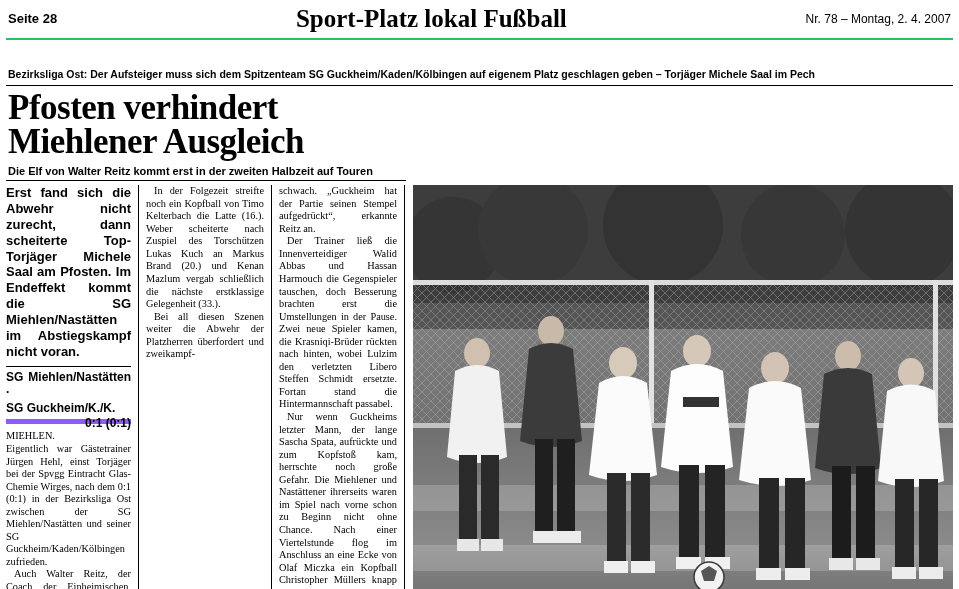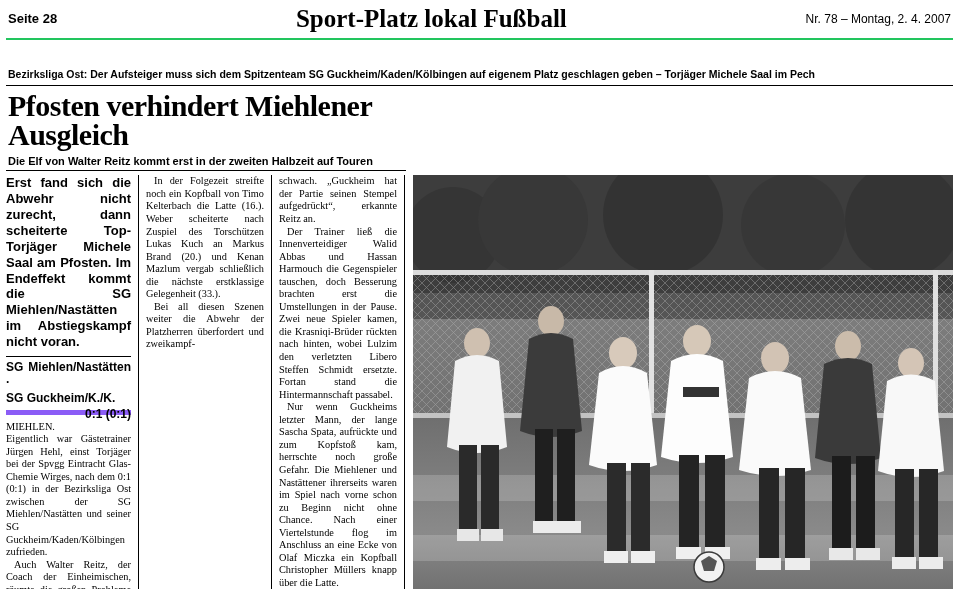--- a/index.html
+++ b/index.html
@@ -32,21 +32,21 @@
     padding:4px 2px 4px 2px;
     border-bottom:1px solid #000;
     line-height:1.2;
     margin-top:24px;
   }
 
   
   .headline {
     font-family:"Liberation Serif", serif;
     font-weight:bold;
-    font-size:30px;
+    font-size:35px;
     line-height:0.98;
     letter-spacing:-0.5px;
     padding:5px 0 2px 2px;
     width:410px;
   }
   .subhead {
     font-family:"Liberation Sans", sans-serif;
     font-weight:bold;
     font-size:11px;
     padding:4px 0 3px 2px;

